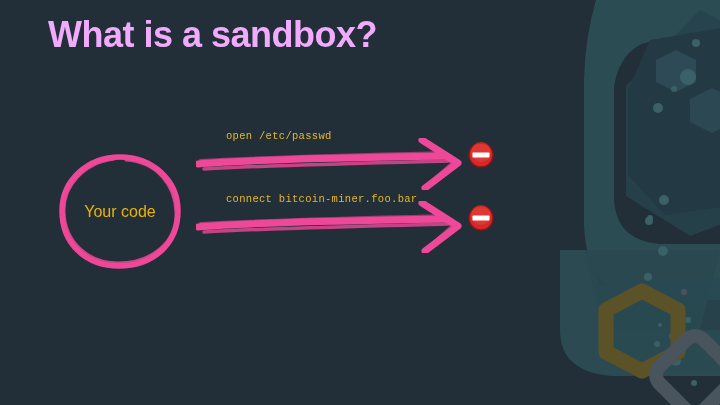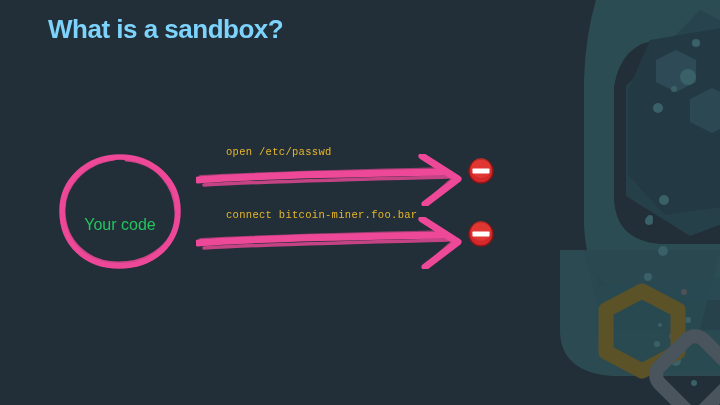--- a/index.html
+++ b/index.html
@@ -19,52 +19,51 @@
     position: absolute;
     inset: 0;
     width: 720px;
     height: 405px;
     pointer-events: none;
   }
   #title {
     position: absolute;
     left: 48px;
     top: 14px;
-    font-size: 26px;
+    font-size: 36px;
     font-weight: bold;
-    color: #7dd3fc;
+    color: #f0abfc;
     letter-spacing: -0.5px;
     white-space: nowrap;
   }
   #code-circle {
     position: absolute;
     left: 56px;
     top: 152px;
     width: 128px;
     height: 120px;
   }
   #code-circle .label {
     position: absolute;
     left: 0;
-    top: 13px;
+    top: 0;
     width: 128px;
     height: 120px;
     display: flex;
     align-items: center;
     justify-content: center;
     font-size: 16px;
-    color: #22c55e;
+    color: #eab308;
     font-family: "Liberation Sans", sans-serif;
   }
   .flow-row {
     position: absolute;
     left: 196px;
     width: 300px;
     height: 64px;
-    margin-top: 16px;
   }
   .flow-row .syscall {
     position: absolute;
     left: 30px;
     top: 0px;
     font-family: "Liberation Mono", monospace;
     font-size: 10.5px;
     color: #e8b72a;
     letter-spacing: 0.3px;
     white-space: nowrap;

